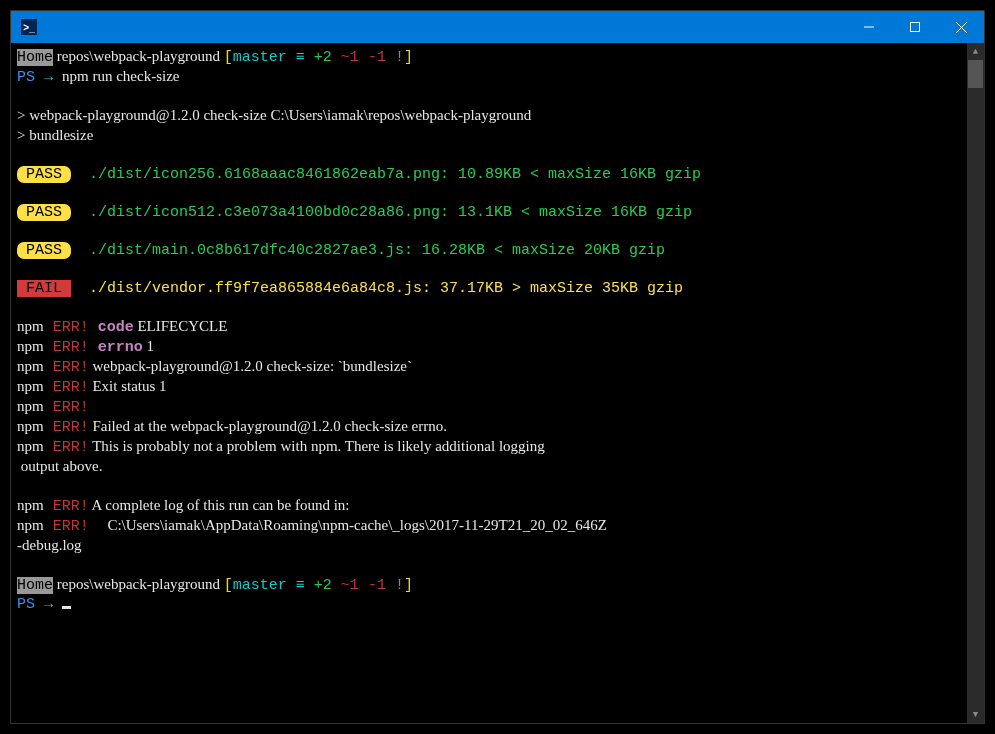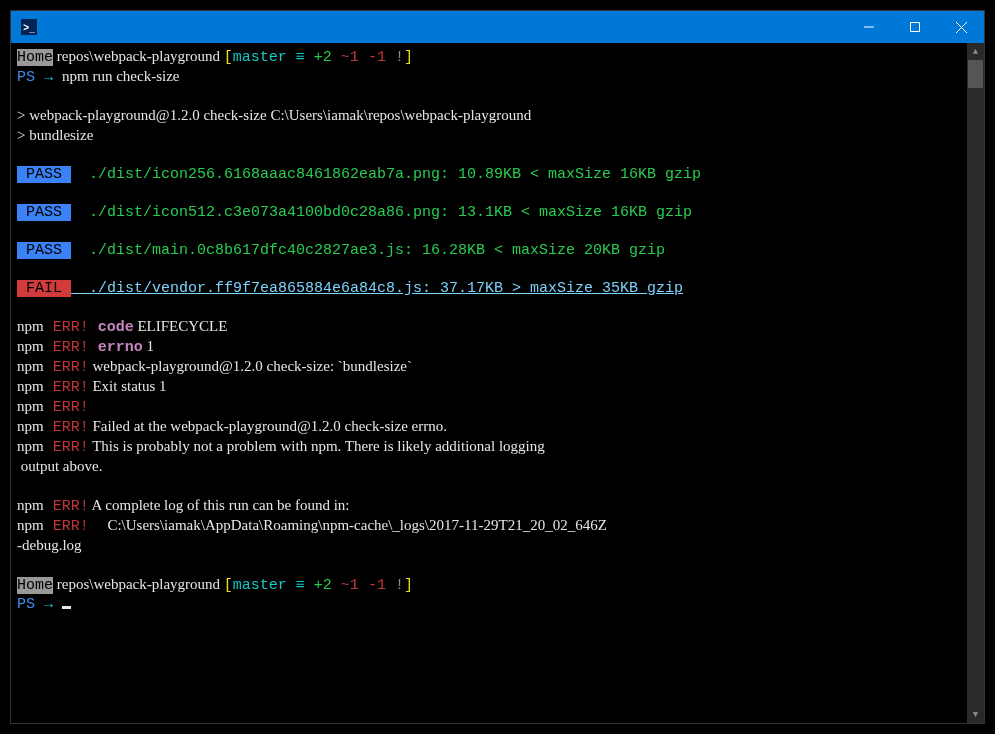--- a/index.html
+++ b/index.html
@@ -89,27 +89,27 @@
       justify-content: center;
       color: #888;
       font-size: 9px;
     }
     .scroll-arrow.top { top: 0; }
     .scroll-arrow.bottom { bottom: 0; }
     .home-badge { background: #999; color: #000; }
     .white { color: #e6e6e6; font-family: Liberation Serif, serif; }
     .cyan { color: #16c8c8; }
     .darkgray { color: #888; }
-    .red { color: #7dd3fc; text-decoration: underline; }
+    .red { color: #fde047; }
     .darkred { color: #c03535; }
     .green { color: #29cc51; }
     .blue { color: #3b8eea; }
     .yellow { color: #e5e210; }
     .magenta { color: #c586c0; font-weight: bold; }
-    .pass-badge { background: #3b82f6; color: #000; }
+    .pass-badge { background: #fde047; color: #000; border-radius: 7px; }
     .fail-badge { background: #d13b3b; color: #000; }
     .cursor {
       display: inline-block;
       width: 9px;
       height: 3px;
       background: #e6e6e6;
       vertical-align: -1px;
     }
   </style>
 </head>

